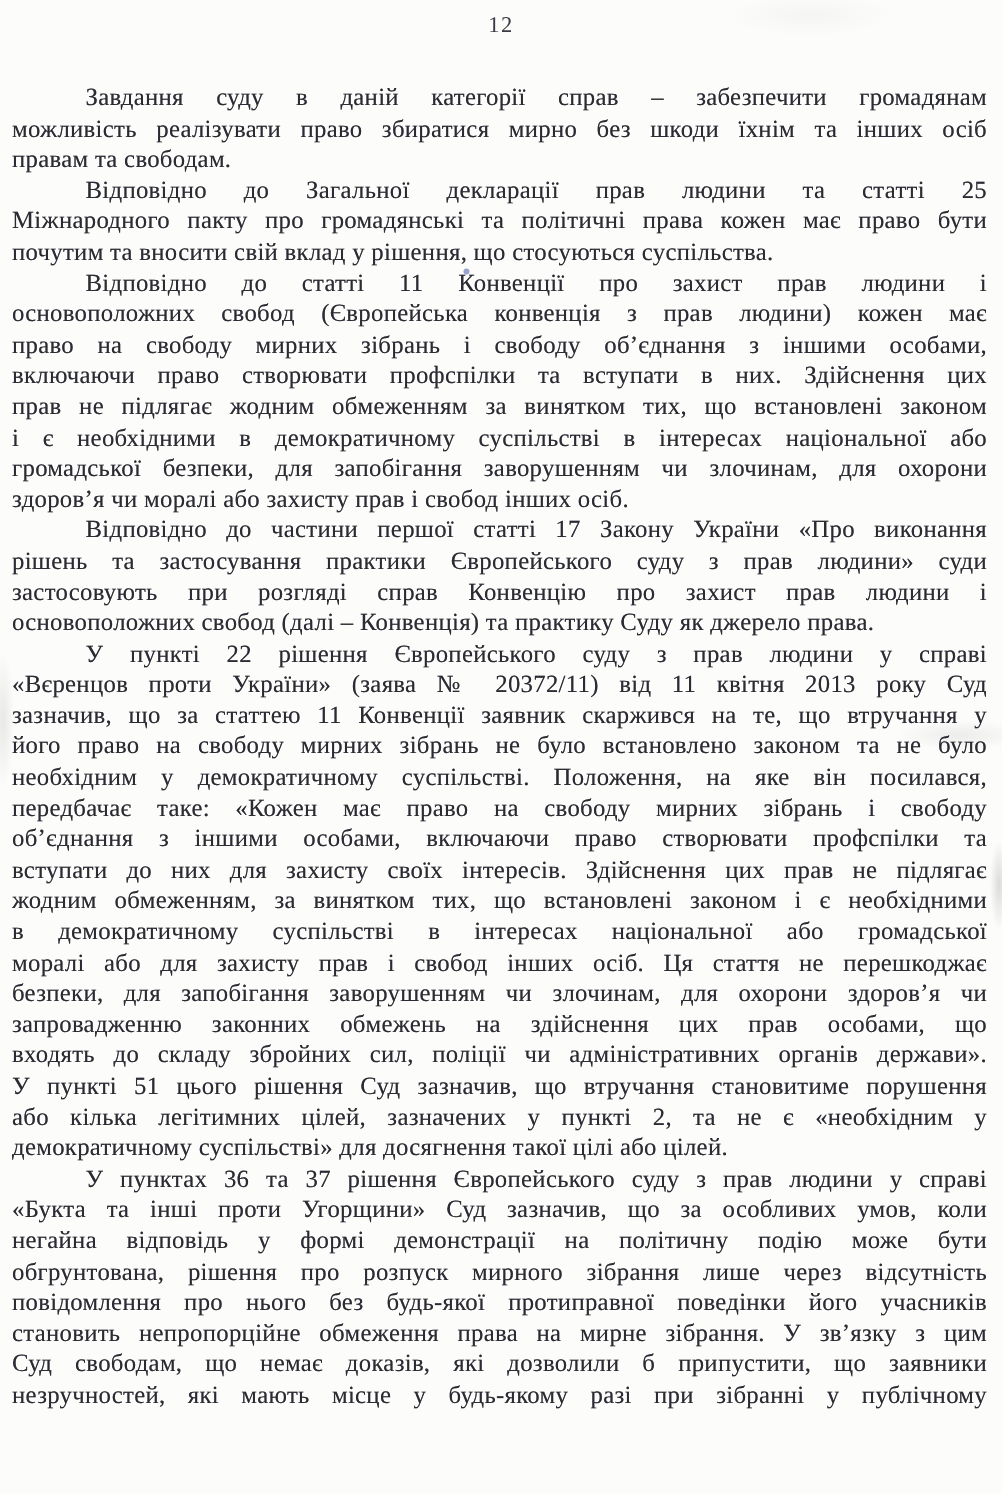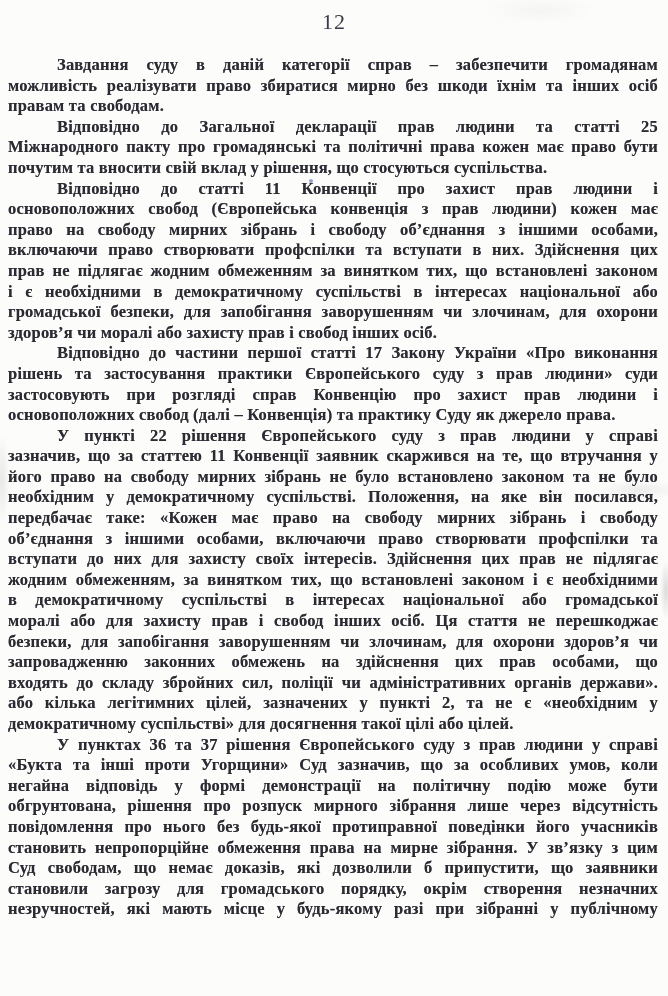--- a/index.html
+++ b/index.html
@@ -20,40 +20,39 @@
       #fcfcfb;
     overflow: hidden;
     font-family: "Liberation Serif", "DejaVu Serif", serif;
   }
   .page-number {
     position: absolute;
     top: 9px;
     left: 0;
     width: 100%;
     text-align: center;
-    font-size: 22px;
+    font-size: 15px;
     letter-spacing: 1px;
     color: #3a3a44;
   }
   .text-block {
     position: absolute;
     top: 55px;
     left: 8px;
     right: 10px;
     color: #2b2b33;
     font-size: 16.5px;
     line-height: 20.6px;
     letter-spacing: 0.2px;
     text-shadow: 0 0 0.4px rgba(43,43,51,0.55);
   }
   .line {
     text-align: justify;
     text-align-last: justify;
     white-space: normal;
-    font-weight: bold;
   }
   .line.indent {
     text-indent: 49px;
   }
   .line.para-end {
     text-align-last: left;
   }
   .artifact {
     position: absolute;
     pointer-events: none;
@@ -85,39 +84,40 @@
       <div class="line">включаючи право створювати профспілки та вступати в них. Здійснення цих</div>
       <div class="line">прав не підлягає жодним обмеженням за винятком тих, що встановлені законом</div>
       <div class="line">і є необхідними в демократичному суспільстві в інтересах національної або</div>
       <div class="line">громадської безпеки, для запобігання заворушенням чи злочинам, для охорони</div>
       <div class="line para-end">здоров’я чи моралі або захисту прав і свобод інших осіб.</div>
       <div class="line indent">Відповідно до частини першої статті 17 Закону України «Про виконання</div>
       <div class="line">рішень та застосування практики Європейського суду з прав людини» суди</div>
       <div class="line">застосовують при розгляді справ Конвенцію про захист прав людини і</div>
       <div class="line para-end">основоположних свобод (далі – Конвенція) та практику Суду як джерело права.</div>
       <div class="line indent">У пункті 22 рішення Європейського суду з прав людини у справі</div>
+      <div class="line">«Вєренцов проти України» (заява № 20372/11) від 11 квітня 2013 року Суд</div>
       <div class="line">зазначив, що за статтею 11 Конвенції заявник скаржився на те, що втручання у</div>
       <div class="line">його право на свободу мирних зібрань не було встановлено законом та не було</div>
       <div class="line">необхідним у демократичному суспільстві. Положення, на яке він посилався,</div>
       <div class="line">передбачає таке: «Кожен має право на свободу мирних зібрань і свободу</div>
       <div class="line">об’єднання з іншими особами, включаючи право створювати профспілки та</div>
       <div class="line">вступати до них для захисту своїх інтересів. Здійснення цих прав не підлягає</div>
       <div class="line">жодним обмеженням, за винятком тих, що встановлені законом і є необхідними</div>
       <div class="line">в демократичному суспільстві в інтересах національної або громадської</div>
       <div class="line">моралі або для захисту прав і свобод інших осіб. Ця стаття не перешкоджає</div>
       <div class="line">безпеки, для запобігання заворушенням чи злочинам, для охорони здоров’я чи</div>
       <div class="line">запровадженню законних обмежень на здійснення цих прав особами, що</div>
       <div class="line">входять до складу збройних сил, поліції чи адміністративних органів держави».</div>
+      <div class="line">У пункті 51 цього рішення Суд зазначив, що втручання становитиме порушення</div>
       <div class="line">або кілька легітимних цілей, зазначених у пункті 2, та не є «необхідним у</div>
       <div class="line para-end">демократичному суспільстві» для досягнення такої цілі або цілей.</div>
       <div class="line indent">У пунктах 36 та 37 рішення Європейського суду з прав людини у справі</div>
       <div class="line">«Букта та інші проти Угорщини» Суд зазначив, що за особливих умов, коли</div>
       <div class="line">негайна відповідь у формі демонстрації на політичну подію може бути</div>
       <div class="line">обгрунтована, рішення про розпуск мирного зібрання лише через відсутність</div>
       <div class="line">повідомлення про нього без будь-якої протиправної поведінки його учасників</div>
       <div class="line">становить непропорційне обмеження права на мирне зібрання. У зв’язку з цим</div>
       <div class="line">Суд свободам, що немає доказів, які дозволили б припустити, що заявники</div>
-      <div class="line">становили загрозу для громадського порядку, окрім створення незначних</div>
       <div class="line">незручностей, які мають місце у будь-якому разі при зібранні у публічному</div>
     </div>
 
   <div class="artifact speck-blue" style="left:309px; top:179px;"></div>
 </div>
 
 </body></html>

